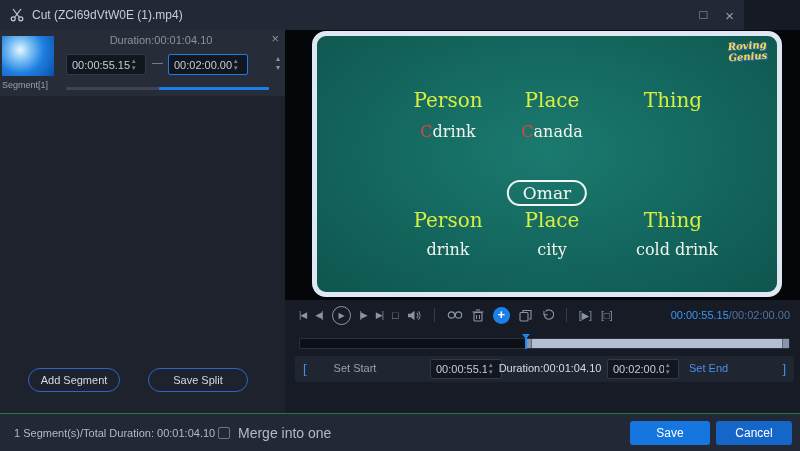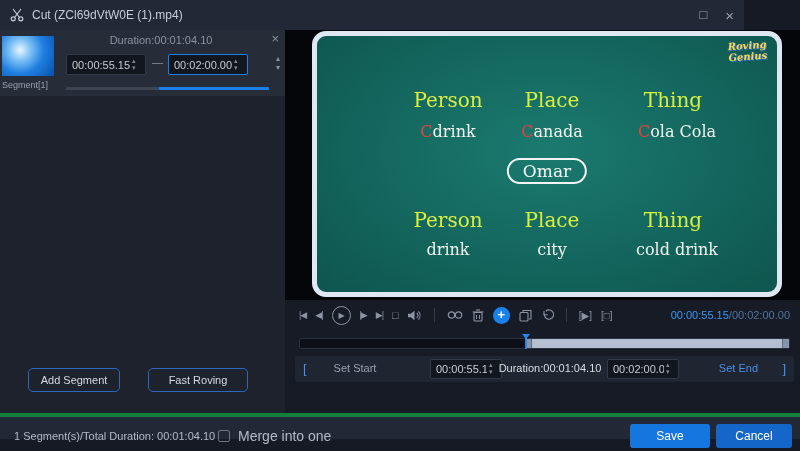--- a/index.html
+++ b/index.html
@@ -21,21 +21,21 @@
   .dur-label{position:absolute;left:66px;top:4px;width:190px;text-align:center;font-size:11px;color:#8a92a0}
   .tinput{position:absolute;height:21px;background:#12161f;border:1px solid #323a4a;color:#c6ccd6;font-size:11px;font-family:"Liberation Sans",sans-serif;padding:0 14px 0 5px;border-radius:2px}
   .tinput.focused{border-color:#1a7fe8}
   .spin{position:absolute;display:flex;flex-direction:column;justify-content:center;line-height:6px;font-size:7px;color:#7b8494}
   .spin span{cursor:default;height:7px}
   .dash{position:absolute;left:152px;top:26px;font-size:11px;color:#8a92a0}
   .card-close{position:absolute;right:6px;top:1px;font-size:13px;color:#8a92a0;cursor:default}
   .card-chevrons{position:absolute;right:5px;top:24px;display:flex;flex-direction:column;font-size:8px;line-height:9px;color:#8a92a0;text-align:center}
   .mini-bar{position:absolute;left:66px;right:16px;top:57px;height:3px;background:#3d4452;border-radius:1px}
   .mini-bar .fill{position:absolute;top:0;bottom:0;right:0;background:#1a7fe8;border-radius:1px}
-  .panel-btn{position:absolute;height:24px;border:1px solid #2e66c4;border-radius:5px;background:transparent;color:#d6dae2;font-size:11px;text-align:center;line-height:22px;cursor:default}
+  .panel-btn{position:absolute;height:24px;border:1px solid #2e66c4;border-radius:12px;background:transparent;color:#d6dae2;font-size:11px;text-align:center;line-height:22px;cursor:default}
 
   
   .main{position:absolute;left:285px;top:30px;width:515px;height:383px;background:#161b26}
   .video-area{position:absolute;left:0;top:0;width:515px;height:270px;background:#04060a}
   .vframe{position:absolute;left:27px;top:1px;width:470px;height:266px;border:5px solid #dfe8f2;border-radius:14px;background:radial-gradient(ellipse at 50% 45%, #1b7a6f 0%, #14685f 50%, #0e554e 100%);font-family:"DejaVu Serif",serif}
   .vtitle{position:absolute;left:50%;transform:translateX(-50%);border:2px solid #f2f5f2;border-radius:14px;padding:1px 14px;color:#f4f6f3;font-size:17px}
   .vh{position:absolute;transform:translateX(-50%);color:#d8ef3f;font-size:20px}
   .vv{position:absolute;transform:translateX(-50%);color:#f2f4ef;font-size:16px}
   .vv .lead{font-style:normal;color:#e8413c}
   .vv i{font-style:normal}
@@ -60,25 +60,25 @@
   .tl-sel .hdl{position:absolute;top:0;bottom:0;width:7px;background:#8694ac}
   .tl-sel .hdl.l{left:0;border-right:1px solid #5d6a82}
   .tl-sel .hdl.r{right:0;border-left:1px solid #5d6a82}
   .tl-playhead{position:absolute;top:-4px;bottom:-1px;width:2px;background:#1e88f0}
   .tl-playhead::before{content:"";position:absolute;left:-3px;top:-1px;border-left:4px solid transparent;border-right:4px solid transparent;border-top:5px solid #1e88f0}
 
   
   .trim-row{position:absolute;left:10px;right:6px;top:326px;height:26px;background:#1f2531;border-radius:2px;font-size:11px}
   .tr-bracket{position:absolute;top:5px;color:#4a8fe8;font-size:13px}
   .tr-setstart{position:absolute;left:20px;top:6px;width:80px;text-align:center;color:#99a1b0;cursor:default}
-  .tr-setend{position:absolute;left:383px;top:6px;width:80px;text-align:right;color:#4a8fe8;cursor:default}
+  .tr-setend{position:absolute;left:394px;top:6px;width:80px;text-align:left;color:#4a8fe8;cursor:default}
   .tr-dur{position:absolute;left:200px;top:6px;width:110px;text-align:center;color:#d9dde4}
 
   
-  .footer{position:absolute;left:0;top:413px;width:800px;height:26px;background:#232836;border-top:4px solid #15803d}
+  .footer{position:absolute;left:0;top:413px;width:800px;height:38px;background:#232836;border-top:1px solid #15803d}
   .summary{position:absolute;left:14px;top:0;line-height:38px;font-size:11px;color:#b3bac6}
   .chk{position:absolute;left:218px;top:13px;width:12px;height:12px;border:1px solid #6e7684;border-radius:2px;background:transparent;cursor:default}
   .chk-label{position:absolute;left:238px;top:0;line-height:38px;font-size:14px;color:#b3bac6}
   .btn{position:absolute;top:7px;height:24px;border:none;border-radius:3px;background:#1576e0;color:#fff;font-size:12px;text-align:center;line-height:24px;cursor:default;font-family:"Liberation Sans",sans-serif}
 </style>
 </head>
 <body>
 
 <div>
 
@@ -122,40 +122,39 @@
         <span>▴</span>
         <span>▾</span>
       </span>
 
       <div class="mini-bar">
         <span class="fill" style="left: 46%;"></span>
       </div>
     </div>
 
     <button class="panel-btn" style="left:28px;top:338px;width:92px">Add Segment</button>
-    <button class="panel-btn" style="left:148px;top:338px;width:100px">Fast Roving</button>
+    <button class="panel-btn" style="left:148px;top:338px;width:100px">Save Split</button>
   </div>
 
   <div class="main">
 
     <div class="video-area">
       <div class="vframe">
         <div class="vlogo">
           <div>Roving</div>
           <div>Genius</div>
         </div>
 
         <span class="vh" style="left:131px;top:52px">Person</span>
         <span class="vh" style="left:235px;top:52px">Place</span>
         <span class="vh" style="left:356px;top:52px">Thing</span>
         <span class="vv" style="left:131px;top:86px"><i class="lead">C</i><i>drink</i></span>
         <span class="vv" style="left:235px;top:86px"><i class="lead">C</i><i>anada</i></span>
-        <span class="vv" style="left:360px;top:86px"><i class="lead">C</i><i>ola Cola</i></span>
-
-        <div class="vtitle" style="top:122px">Omar</div>
+
+        <div class="vtitle" style="top:144px">Omar</div>
         <span class="vh" style="left:131px;top:172px">Person</span>
         <span class="vh" style="left:235px;top:172px">Place</span>
         <span class="vh" style="left:356px;top:172px">Thing</span>
         <span class="vv" style="left:131px;top:204px"><i class="lead"></i><i>drink</i></span>
         <span class="vv" style="left:235px;top:204px"><i class="lead"></i><i>city</i></span>
         <span class="vv" style="left:360px;top:204px"><i class="lead"></i><i>cold drink</i></span>
       </div>
     </div>
 
     <div class="controls">

